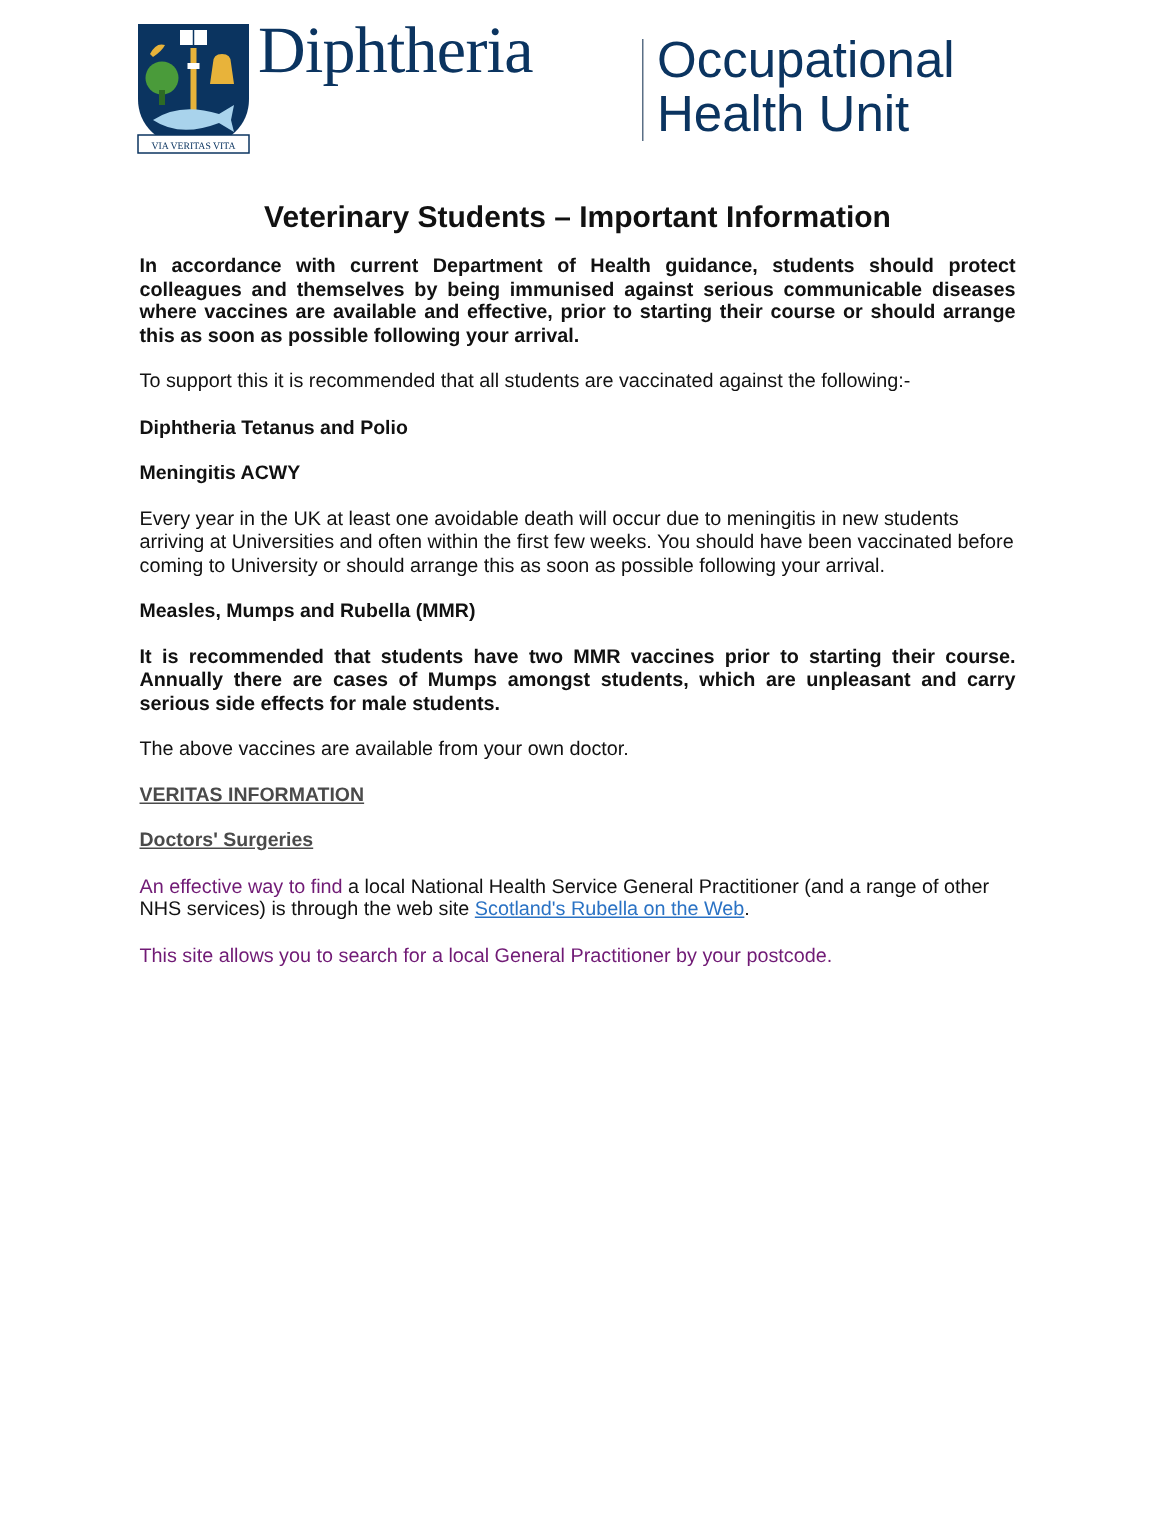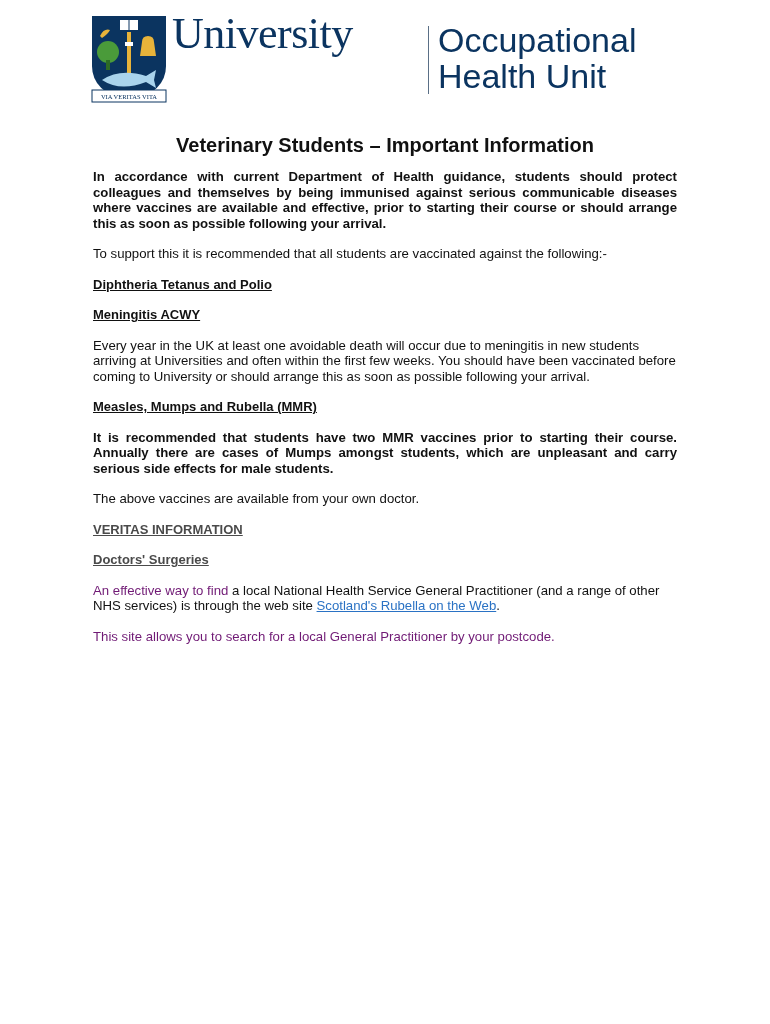--- a/index.html
+++ b/index.html
@@ -77,21 +77,20 @@
       line-height: 20px;
       margin: 0 0 14px 0;
       color: #111;
     }
     p {
       margin: 0 0 15px 0;
     }
     .justify { text-align: justify; font-weight: bold; }
     .heading {
       font-weight: bold;
-      text-decoration: underline;
       margin: 0 0 15px 0;
       font-size: 13px;
     }
     .gray-heading {
       color: #4a4a4a;
       font-weight: bold;
       text-decoration: underline;
       margin: 0 0 15px 0;
       font-size: 13px;
     }
@@ -122,21 +121,21 @@
 
     <path d="M52 28 Q52 22 58 22 Q64 22 64 28 L66 42 H50 Z" fill="#e8b33a"></path>
 
     <path d="M12 66 Q30 54 56 62 L66 56 L64 66 L66 74 L56 68 Q30 78 12 66 Z" fill="#a9d3ec"></path>
 
     <rect x="2" y="76" width="74" height="12" fill="#ffffff" stroke="#0b3460" stroke-width="1"></rect>
     <text x="39" y="85" font-size="6.5" text-anchor="middle" fill="#0b3460" font-family="Liberation Serif, serif">VIA VERITAS VITA</text>
   </svg>
 
   <div class="uni-name">
-    <span class="line1">University</span>
+    <span class="line1">Diphtheria</span>
   </div>
 
   <div class="divider"></div>
 
   <div class="unit-name">
     <span>Occupational</span>
     <span>Health Unit</span>
   </div>
 </div>
 

